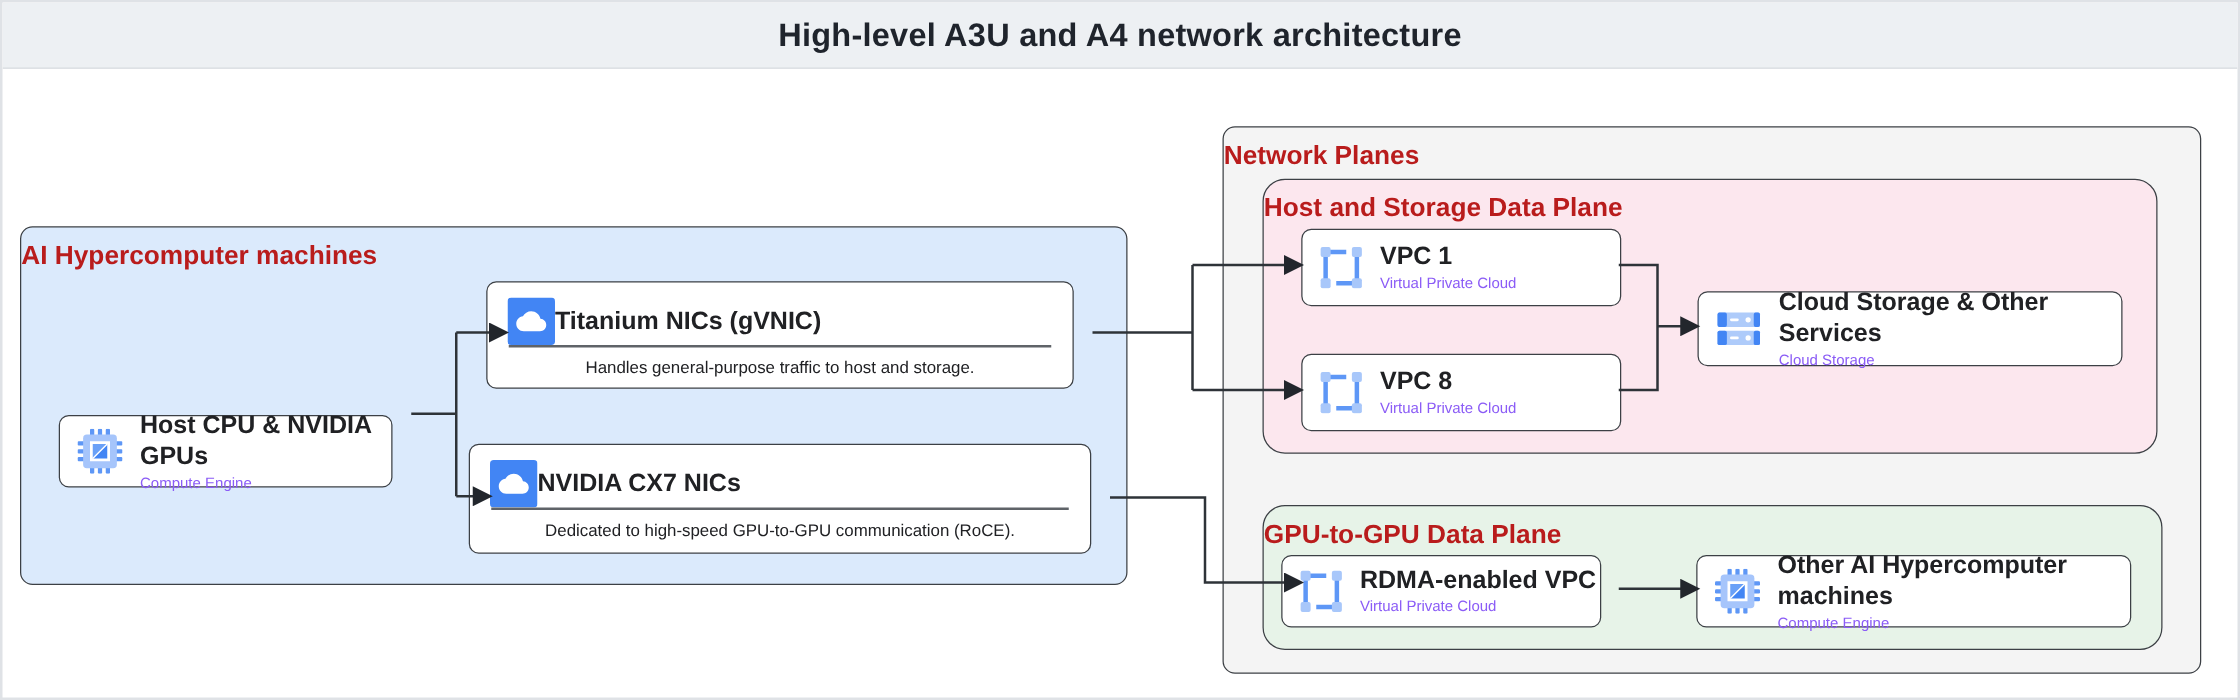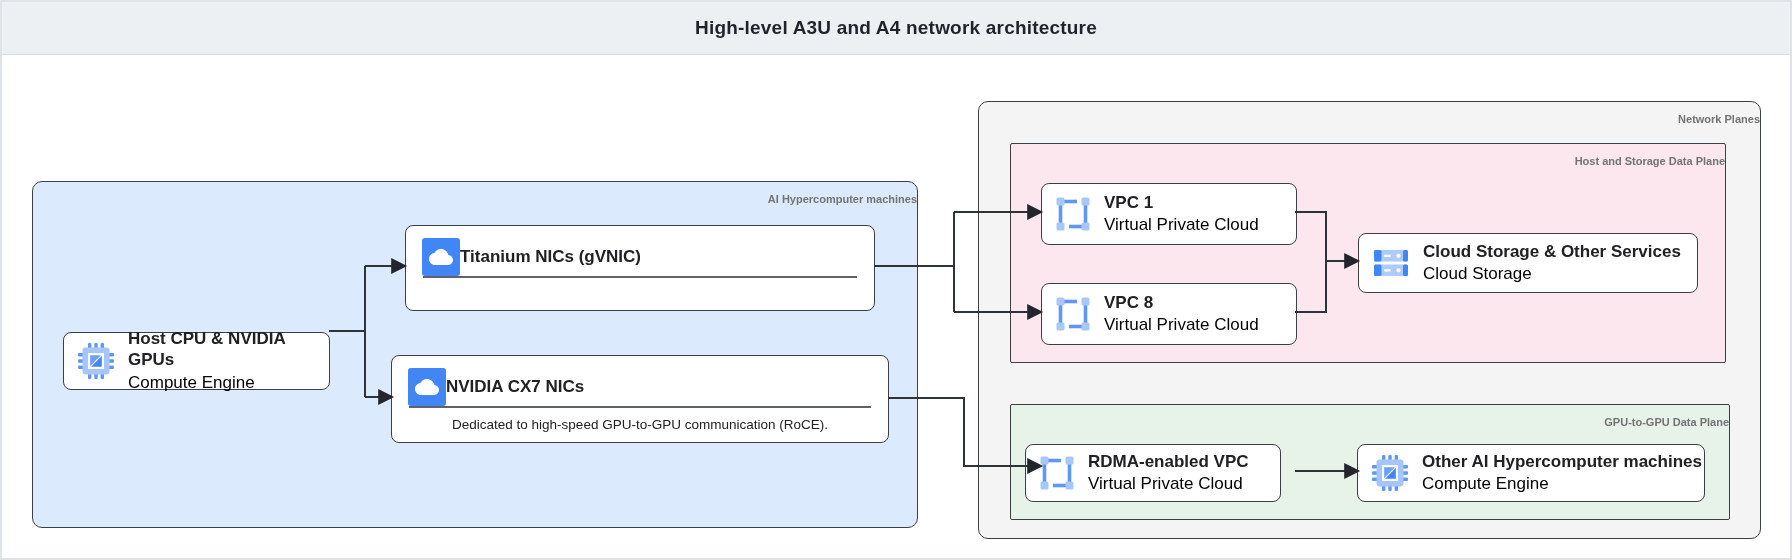--- a/index.html
+++ b/index.html
@@ -6,39 +6,39 @@
   .page{
     position:relative;width:1792px;height:560px;overflow:hidden;
     box-sizing:border-box;border:2px solid #dfe2e6;background:#fff;
     font-family:"Liberation Sans","DejaVu Sans",sans-serif;color:#202124;
   }
   .header{
     position:absolute;left:0;top:0;width:100%;height:52px;
     background:var(--header-bg,#edf0f3);border-bottom:1px solid #d8dbdf;
     display:flex;align-items:center;justify-content:center;
   }
-  .header h1{margin:0;font-size:19px;font-weight:700;color:#1f242c;letter-spacing:.2px;}
+  .header h1{margin:0;font-size:26px;font-weight:700;color:#1f242c;letter-spacing:.2px;}
   .container,.plane{position:absolute;box-sizing:border-box;border:1.5px solid #3c4045;}
   .container{border-radius:10px;}
-  .plane{border-radius:2px;}
-  .blue{left:30px;top:179px;width:886px;height:347px;background:var(--ai-machines-bg,#dbeafc);}
+  .plane{border-radius:18px;}
+  .blue{left:14px;top:179px;width:886px;height:287px;background:var(--ai-machines-bg,#dbeafc);}
   .gray{left:976px;top:99px;width:783px;height:438px;background:var(--network-planes-bg,#f4f4f4);}
   .pink{left:31px;top:41px;width:716px;height:220px;background:var(--host-storage-plane-bg,#fce7ee);}
   .green{left:31px;top:302px;width:720px;height:116px;background:var(--gpu-plane-bg,#e7f3e8);}
   .group-label{
-    position:absolute;left:0;top:11px;width:100%;text-align:right;
-    font-size:11px;font-weight:700;color:#737373;
+    position:absolute;left:0;top:11px;width:100%;text-align:left;
+    font-size:21px;font-weight:700;color:#b91c1c;
   }
   .node{
     position:absolute;box-sizing:border-box;background:#fff;
     border:1.5px solid #3c4045;border-radius:8px;
   }
   .simple{display:flex;align-items:center;padding-left:14px;gap:14px;}
-  .node-title{font-size:17px;font-weight:700;color:#202124;line-height:1.25;}
-  .node-sub{font-size:17px;color:#000000;line-height:1.3;margin-top:1px;}
+  .node-title{font-size:20px;font-weight:700;color:#202124;line-height:1.25;}
+  .node-sub{font-size:12px;color:#8b5cf6;line-height:1.3;margin-top:1px;}
   .nic-head{display:flex;align-items:center;padding:9px 0 0 16px;height:44px;}
   .nic-sep{position:absolute;left:17px;right:17px;top:50px;height:1.5px;background:#5f6368;}
   .nic-caption{
     position:absolute;left:0;right:0;top:50px;bottom:0;
     display:flex;align-items:center;justify-content:center;
     font-size:13.5px;color:#202124;
   }
   .icon{display:inline-flex;flex:0 0 auto;}
   .arrows{position:absolute;left:0;top:0;width:1792px;height:560px;pointer-events:none;}
   
@@ -97,20 +97,21 @@
       <div class="nic-head">
         <span class="icon">
           <svg width="38" height="38" viewBox="0 0 38 38">
             <rect width="38" height="38" rx="3" fill="#4285f4"></rect>
             <path transform="translate(7,7)" fill="#fff" d="M19.35,10.04C18.67,6.59,15.64,4,12,4C9.11,4,6.6,5.64,5.35,8.04C2.34,8.36,0,10.91,0,14c0,3.31,2.69,6,6,6h13c2.76,0,5-2.24,5-5C24,12.36,21.95,10.22,19.35,10.04z"></path>
           </svg>
         </span>
         <div class="node-title">Titanium NICs (gVNIC)</div>
       </div>
       <div class="nic-sep"></div>
+      <div class="nic-caption">Handles general-purpose traffic to host and storage.</div>
     </div>
 
     <div class="node n-cx7">
       <div class="nic-head">
         <span class="icon">
           <svg width="38" height="38" viewBox="0 0 38 38">
             <rect width="38" height="38" rx="3" fill="#4285f4"></rect>
             <path transform="translate(7,7)" fill="#fff" d="M19.35,10.04C18.67,6.59,15.64,4,12,4C9.11,4,6.6,5.64,5.35,8.04C2.34,8.36,0,10.91,0,14c0,3.31,2.69,6,6,6h13c2.76,0,5-2.24,5-5C24,12.36,21.95,10.22,19.35,10.04z"></path>
           </svg>
         </span>

